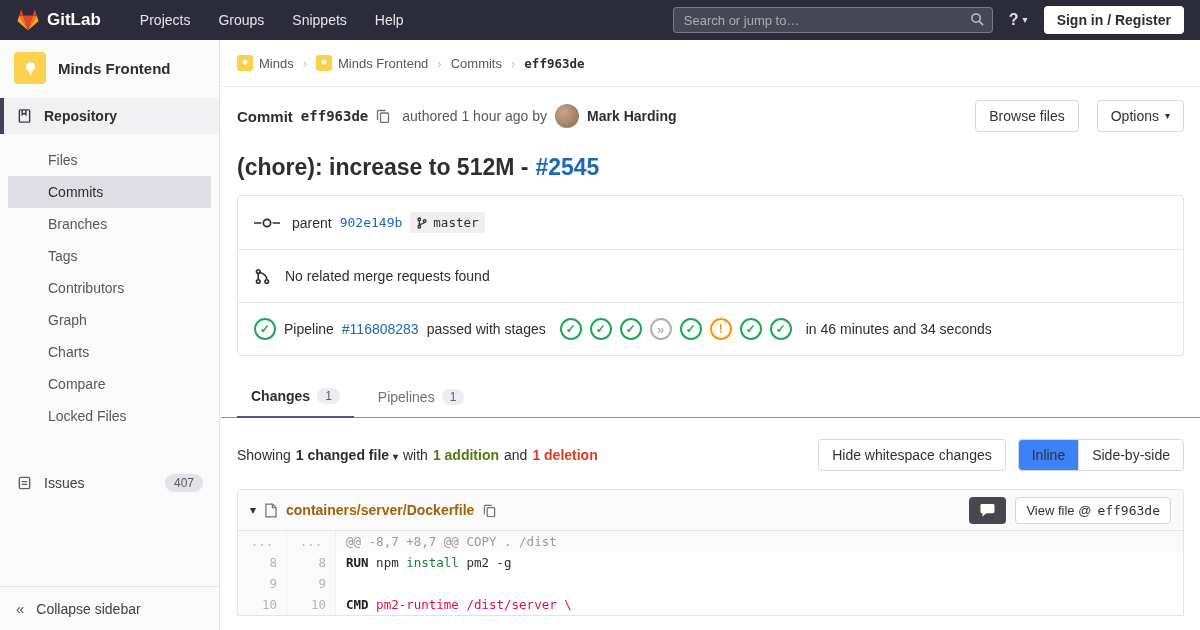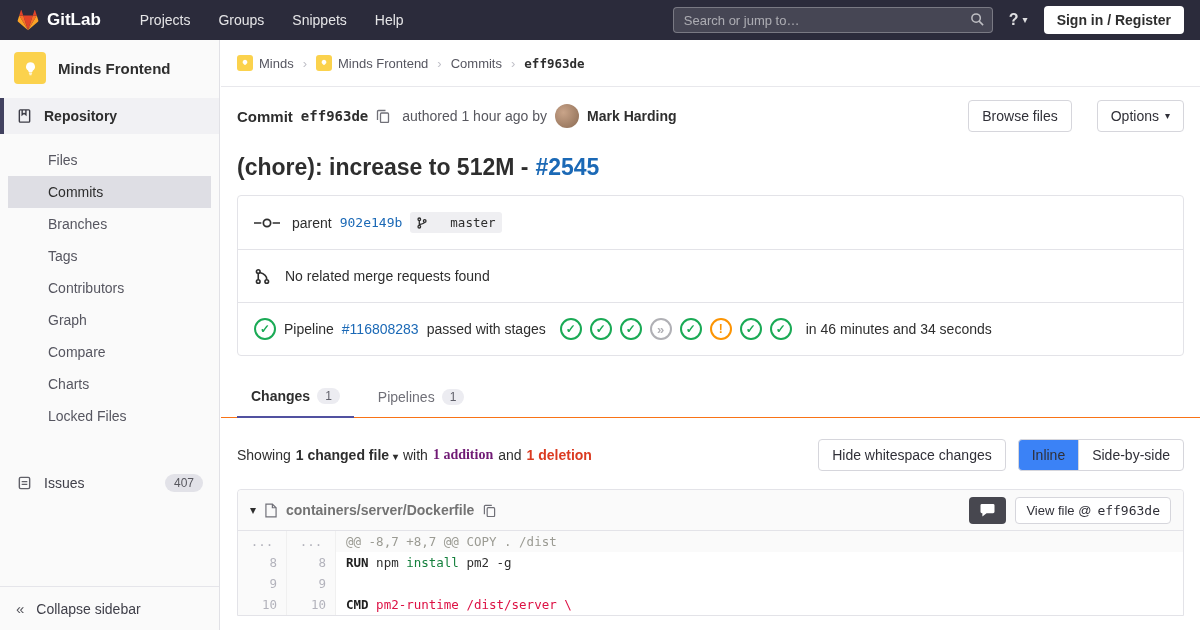--- a/index.html
+++ b/index.html
@@ -82,66 +82,66 @@
   .commit-word { font-weight:600; font-size:15px; }
   .commit-sha { font-weight:600; font-size:14px; }
   .authored { color:#57575e; margin-left:4px; }
   .avatar-s { width:24px; height:24px; border-radius:50%; background:radial-gradient(circle at 35% 35%, #c9a489, #8a6a52); }
   .author-name { font-weight:600; }
   .btn {
     display:inline-flex; align-items:center; gap:6px; background:#fff; border:1px solid #d6d6dc;
     border-radius:4px; padding:7px 13px; font-size:14px; color:#303038; cursor:pointer;
     font-family:"Liberation Sans", sans-serif;
   }
-  .hdr-actions { margin-left:auto; display:flex; gap:25px; }
+  .hdr-actions { margin-left:auto; display:flex; gap:18px; }
 
   .commit-title { padding:0 16px; margin-top:22px; font-size:23px; font-weight:600; display:flex; gap:7px; }
   a.link, .link { color:#1b69b6; text-decoration:none; cursor:pointer; }
 
   .meta-box { margin:14px 16px 0; border:1px solid #e3e3e8; border-radius:4px; }
   .meta-row { display:flex; align-items:center; gap:8px; padding:0 16px; height:53px; }
   .meta-row + .meta-row { border-top:1px solid #e3e3e8; }
   .ref-badge {
-    display:inline-flex; align-items:center; gap:23px; background:#efeff2; border-radius:3px;
+    display:inline-flex; align-items:center; gap:6px; background:#efeff2; border-radius:3px;
     padding:3px 7px; font-size:12.5px; color:#2e2e2e; cursor:pointer;
   }
   .ci {
     width:22px; height:22px; border-radius:50%; border:2px solid; display:inline-flex;
     align-items:center; justify-content:center; font-weight:700; font-size:12px; background:#fff;
     cursor:pointer; flex:0 0 auto;
   }
   .ci-success { color:#1aaa55; border-color:#1aaa55; }
   .ci-skipped { color:#b0b0b5; border-color:#b0b0b5; font-size:13px; }
   .ci-warning { color:#fc9403; border-color:#fc9403; }
   .stages { display:inline-flex; gap:8px; margin:0 6px; }
 
   .tabs { margin-top:20px; border-bottom:1px solid #f97316; display:flex; padding:0 16px; gap:10px; }
   .tab { display:flex; align-items:center; gap:7px; padding:12px 14px; color:#707078; cursor:pointer; }
   .tab.active { color:#2e2e2e; font-weight:600; border-bottom:2px solid #5151a0; margin-bottom:-1px; }
   .pill { background:#ececf1; border-radius:10px; padding:1px 8px; font-size:12px; color:#60606a; font-weight:400; }
 
   .changes-bar { margin:21px 16px 0; display:flex; align-items:center; }
   .changes-text { display:flex; align-items:center; gap:5px; }
   .bold-dark { font-weight:700; color:#2e2e2e; cursor:pointer; }
-  .add-green { font-weight:700; color:#701a75;font-family:Liberation Serif, serif; }
+  .add-green { font-weight:700; color:#4d7c0f; }
   .del-red { font-weight:700; color:#db3b21; }
   .changes-actions { margin-left:auto; display:flex; align-items:center; gap:12px; }
   .btn-group { display:flex; }
   .btn-group .btn { border-radius:0; }
   .btn-group .btn:first-child { border-radius:4px 0 0 4px; }
   .btn-group .btn:last-child { border-radius:0 4px 4px 0; margin-left:-1px; }
   .btn.selected { background:#3b82f6; }
 
   .diff-box { margin:18px 16px 0; border:1px solid #e3e3e8; border-radius:4px 4px 0 0; }
   .diff-header {
     background:#fafafa; border-bottom:1px solid #e3e3e8; border-radius:4px 4px 0 0;
     display:flex; align-items:center; gap:9px; padding:7px 12px; height:41px;
   }
   .diff-caret { font-size:12px; color:#2e2e2e; cursor:pointer; }
-  .file-path { font-weight:600; font-size:14px; color:#737373; }
+  .file-path { font-weight:600; font-size:14px; color:#a16207; }
   .diff-hdr-actions { margin-left:auto; display:flex; align-items:center; gap:9px; }
   .comment-btn { background:#47474f; border:none; border-radius:4px; width:37px; height:27px; display:flex; align-items:center; justify-content:center; cursor:pointer; }
   .btn-sm { padding:5px 10px; font-size:13px; }
 
   .diff-table { font-family:"DejaVu Sans Mono","Liberation Mono",monospace; font-size:12.5px; line-height:21px; }
   .diff-row { display:flex; }
   .ln {
     flex:0 0 49px; width:49px; background:#fafafa; color:#b3b3bc; text-align:right;
     padding-right:9px; border-right:1px solid #f0f0f0; cursor:pointer;
   }
@@ -216,22 +216,22 @@
       <span>Repository</span>
     </li>
   </ul>
   <ul class="subnav">
     <li>Files</li>
     <li class="active">Commits</li>
     <li>Branches</li>
     <li>Tags</li>
     <li>Contributors</li>
     <li>Graph</li>
+    <li>Charts</li>
     <li>Compare</li>
-    <li>Charts</li>
     <li>Locked Files</li>
   </ul>
   <ul class="snav issues-row">
     <li class="snav-item">
       <span class="ic">
         <svg width="15" height="16" viewBox="0 0 16 16" fill="none" stroke="#606068" stroke-width="1.5">
           <rect x="2.5" y="2" width="11" height="12" rx="1.5"></rect>
             <path d="M5 6.5h6M5 9.5h6"></path>
         </svg>
       </span>

